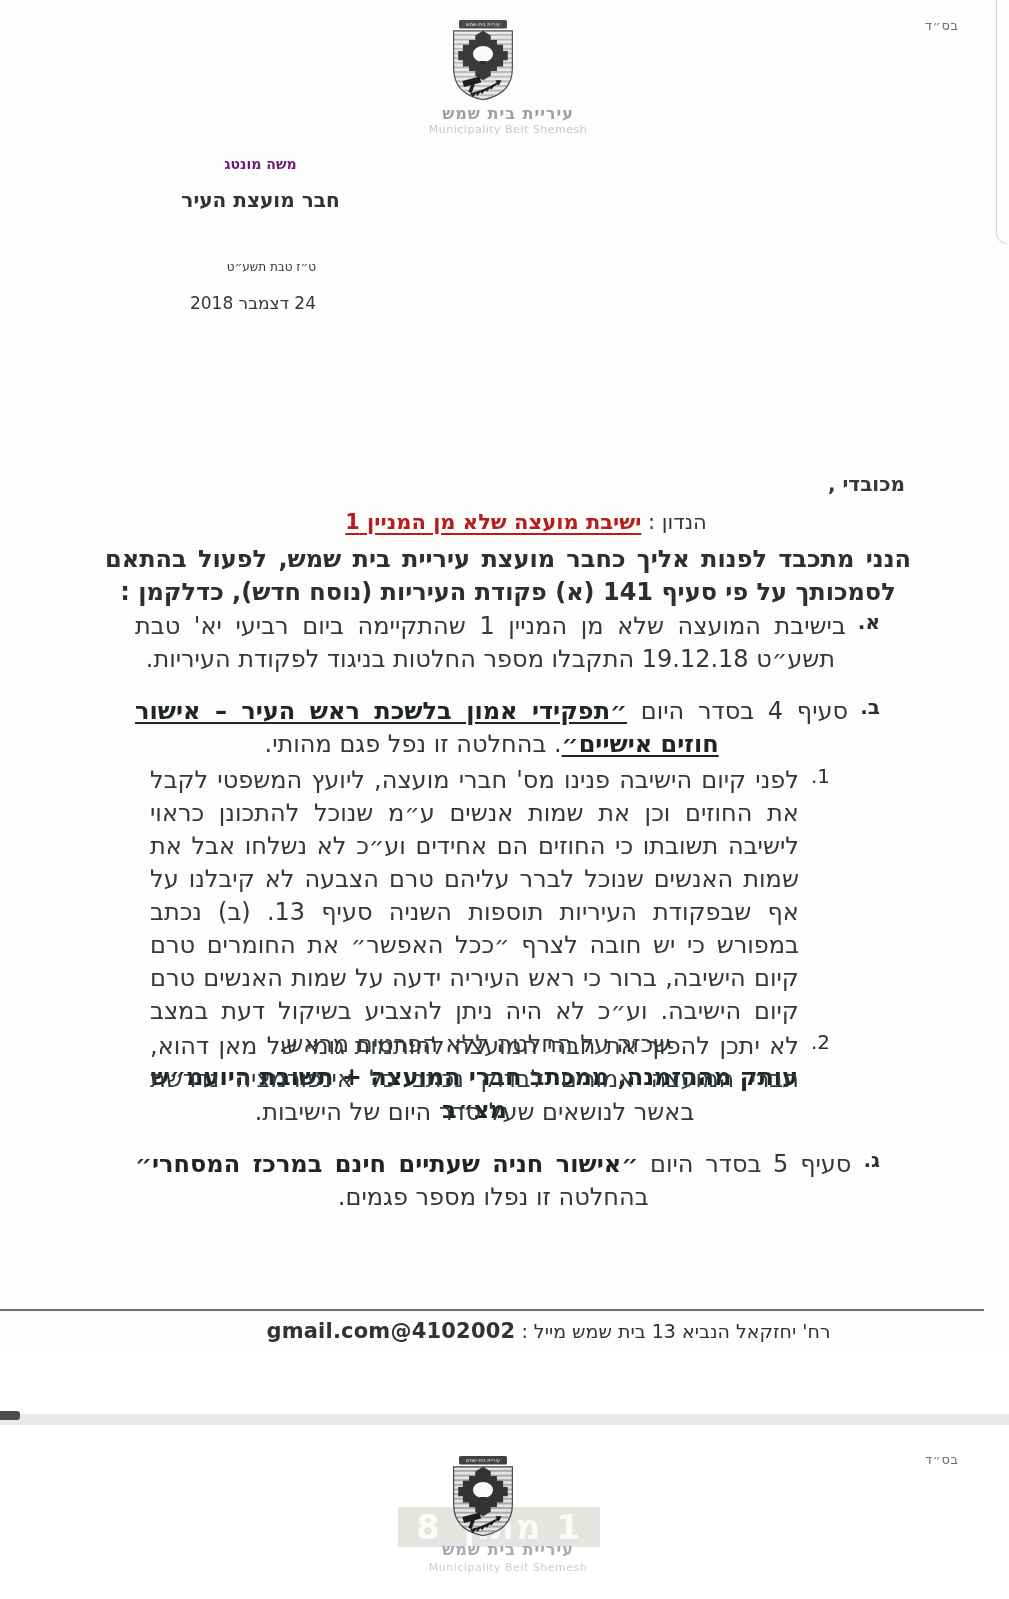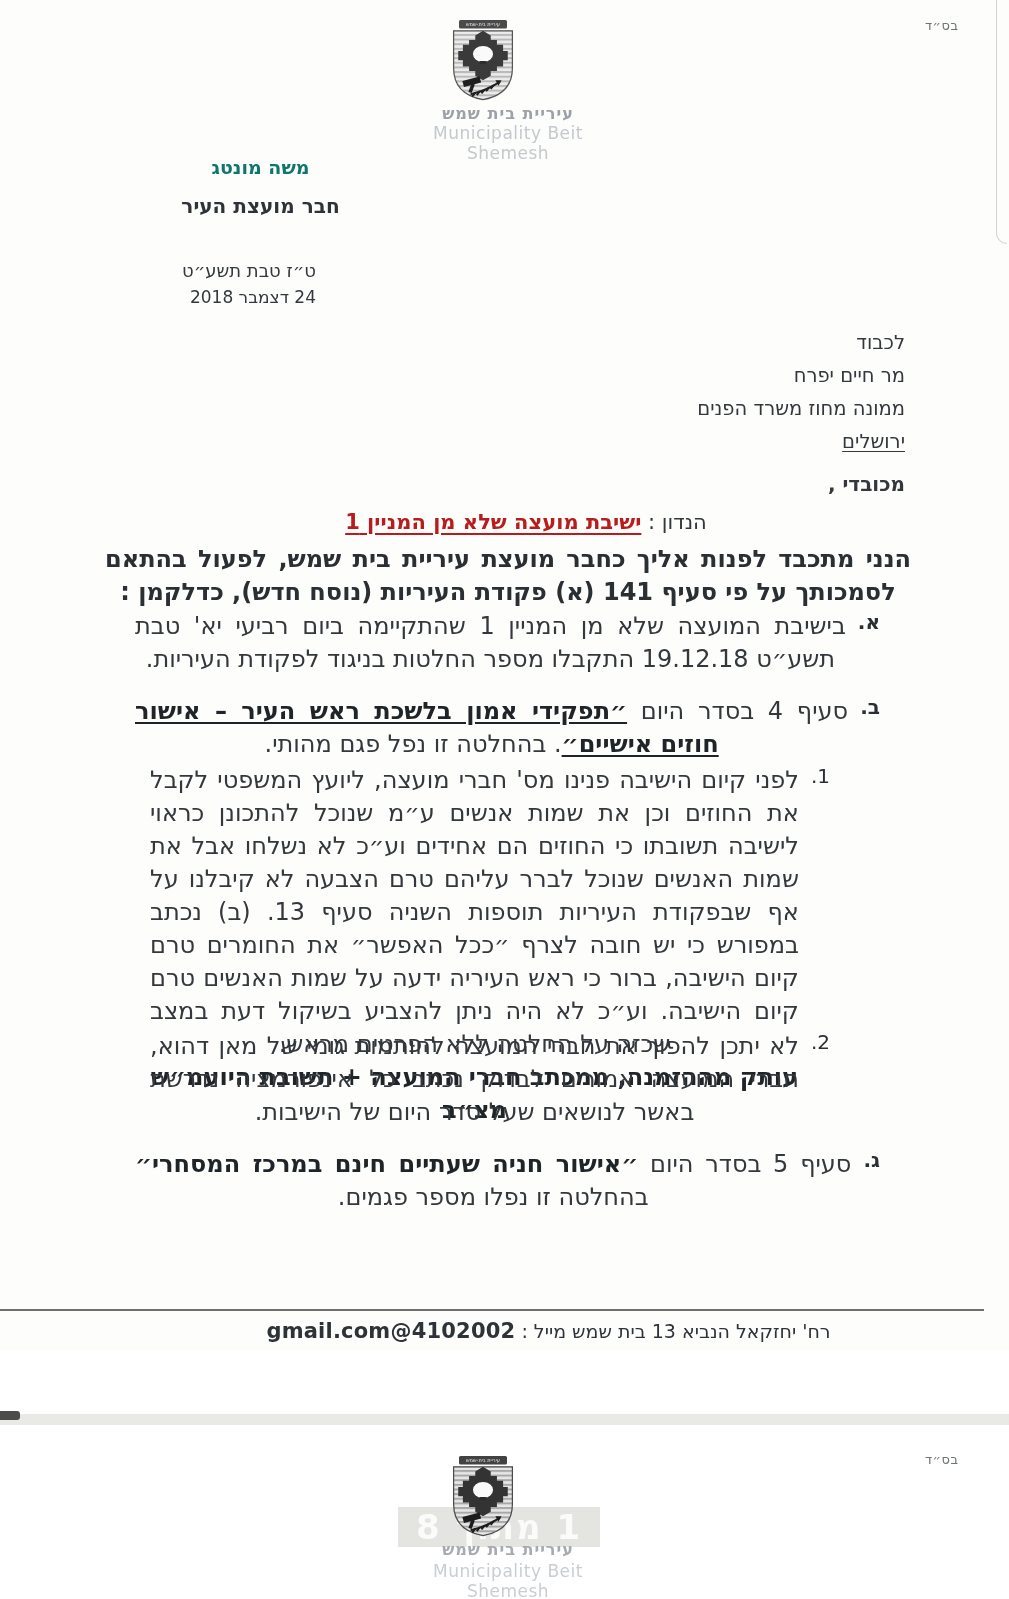--- a/index.html
+++ b/index.html
@@ -15,25 +15,25 @@
   .center{text-align:center;}
   .right{text-align:right;}
   .bsd{font-size:13px;color:#6e7378;letter-spacing:.5px;}
   .edge-line{
     left:996px;top:0;width:10px;height:243px;
     border-left:1.6px solid #d3d3d3;border-bottom:1px solid #dcdcdc;
     border-bottom-left-radius:14px;
   }
   .emblem{filter:blur(.25px);}
   .org-he{font-size:16px;font-weight:bold;color:#9ba1a6;letter-spacing:1px;}
-  .org-en{font-size:17px;color:#c4c9cd;letter-spacing:.5px;}
-  .sender-name{font-size:19px;font-weight:bold;color:#0f766e;}
+  .org-en{font-size:11px;color:#c4c9cd;letter-spacing:.5px;}
+  .sender-name{font-size:14px;font-weight:bold;color:#701a75;}
   .sender-title{font-size:20px;font-weight:bold;color:#2e3338;margin-top:16px;}
-  .date-he{font-size:18px;}
-  .date-greg{font-size:17px;margin-top:6px;}
+  .date-he{font-size:12px;}
+  .date-greg{font-size:17px;margin-top:19px;}
   .recip{font-size:19.5px;line-height:33px;}
   .underline{text-decoration:underline;text-underline-offset:3px;}
   .greeting{font-size:20px;font-weight:bold;}
   .subject{font-size:21px;}
   .subject b{text-decoration:underline;text-underline-offset:4px;color:#b91c1c;}
   .para{
     font-size:24px;line-height:33px;
     text-align:justify;text-align-last:center;
   }
   .intro{font-weight:bold;color:#2a2f34;}
@@ -92,26 +92,20 @@
   <div class="abs rtl center" style="left:158px;top:156px;width:205px;">
     <div class="sender-name">משה מונטג</div>
     <div class="sender-title">חבר מועצת העיר</div>
   </div>
 
   <div class="abs rtl right" style="left:138px;top:260px;width:178px;">
     <div class="date-he">ט״ז טבת תשע״ט</div>
     <div class="date-greg">24 דצמבר 2018</div>
   </div>
 
-  <div class="abs rtl right recip" style="right:104px;top:326px;width:320px;">
-    <div>לכבוד</div>
-    <div>מר חיים יפרח</div>
-    <div>ממונה מחוז משרד הפנים</div>
-    <div class="underline">ירושלים</div>
-  </div>
 
   <div class="abs rtl right greeting" style="right:104px;top:472px;width:200px;">מכובדי ,</div>
 
   <div class="abs rtl center subject" style="left:110px;top:510px;width:832px;">
     <span>הנדון : </span><b>ישיבת מועצה שלא מן המניין 1</b>
   </div>
 
   <div class="abs rtl para intro" style="left:105px;top:543px;width:806px;">הנני מתכבד לפנות אליך כחבר מועצת עיריית בית שמש,  לפעול בהתאם לסמכותך על פי סעיף 141 (א) פקודת העיריות (נוסח חדש), כדלקמן :</div>
 
   <div class="abs sec" style="right:129px;top:610px;width:745px;">

